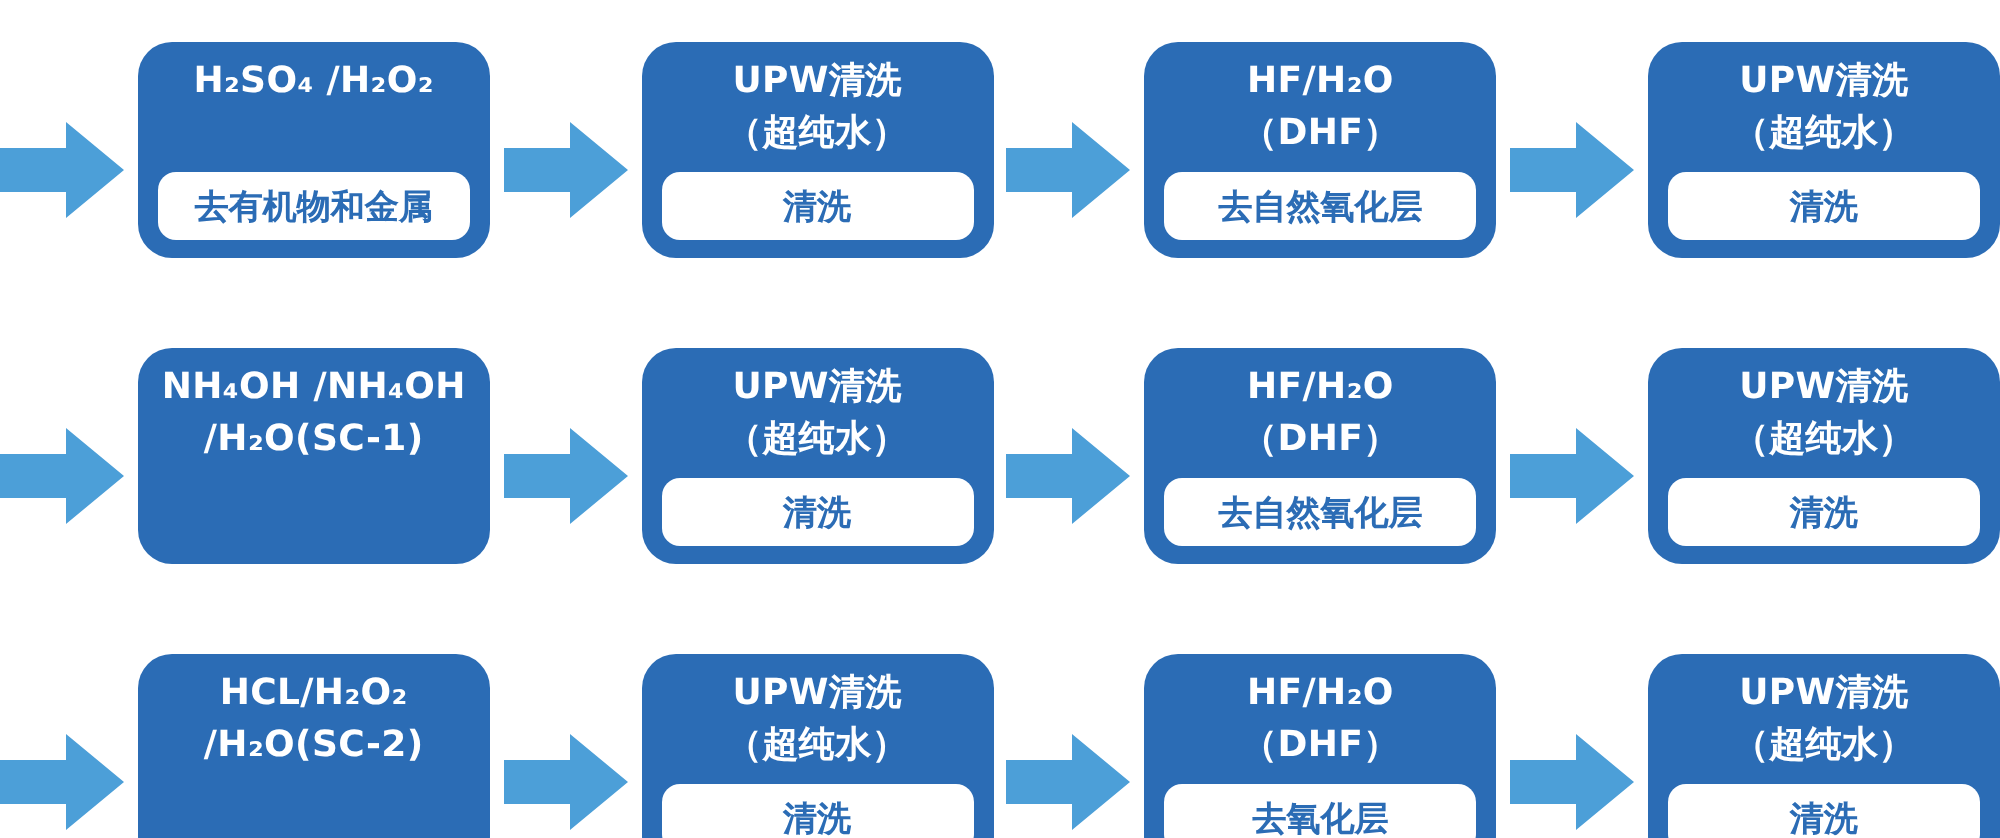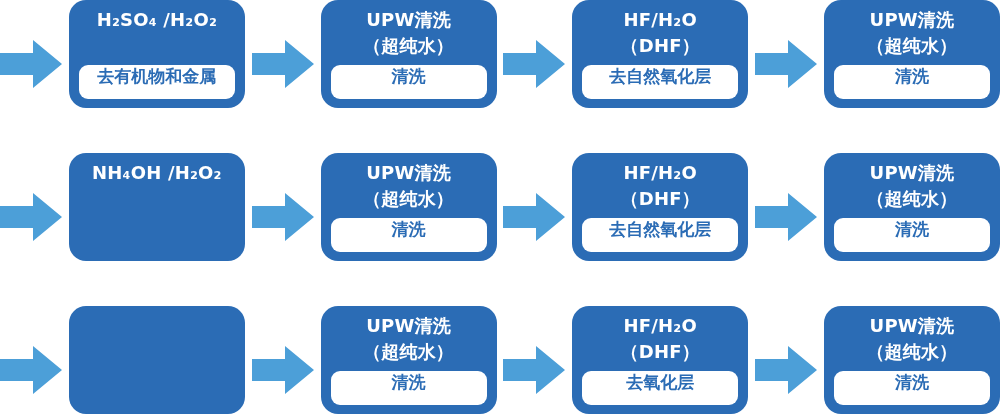--- a/index.html
+++ b/index.html
@@ -11,21 +11,21 @@
     --page-bg:#ffffff;
   }
   *{margin:0;padding:0;box-sizing:border-box;}
   html,body{background:var(--page-bg);}
   body{
     font-family:"DejaVu Sans","Liberation Sans",sans-serif;
     width:1000px;height:419px;overflow:hidden;
   }
   .canvas{
     width:1000px;height:419px;
-    padding-top:0;
+    padding-top:21px;
     display:flex;flex-direction:column;gap:45px;
     background:var(--page-bg);
   }
   .flow-row{
     display:flex;justify-content:space-between;align-items:flex-start;
     width:1000px;height:108px;
   }
   .arrow{
     width:62px;height:48px;
     margin-top:40px;
@@ -46,21 +46,21 @@
     color:var(--title-text);
     font-size:18px;font-weight:bold;line-height:26px;
     letter-spacing:0.2px;
     white-space:nowrap;
   }
   .step-pill{
     margin:0 10px 9px 10px;
     height:34px;
     background:var(--pill-bg);
     border-radius:9px;
-    display:flex;justify-content:center;
+    display:flex;align-items:center;justify-content:center;
     color:var(--pill-text);
     font-size:17px;font-weight:bold;
     white-space:nowrap;
   }
 </style>
 </head>
 <body>
 
 <div class="canvas">
 
@@ -123,21 +123,22 @@
   </div>
 
   <div class="flow-row">
     <div class="arrow">
         <svg viewBox="0 0 62 48">
           <path d="M0,13 H33 V0 L62,24 L33,48 V35 H0 Z" fill="currentColor"></path>
         </svg>
       </div>
     <div class="step-box">
       <div class="step-title">
-        <div>NH₄OH /H₂O₂</div>
+        <div>NH₄OH /NH₄OH</div>
+        <div>/H₂O(SC-1)</div>
       </div>
     </div>
     <div class="arrow">
         <svg viewBox="0 0 62 48">
           <path d="M0,13 H33 V0 L62,24 L33,48 V35 H0 Z" fill="currentColor"></path>
         </svg>
       </div>
     <div class="step-box">
       <div class="step-title">
         <div>UPW清洗</div>
@@ -177,20 +178,24 @@
     </div>
   </div>
 
   <div class="flow-row">
     <div class="arrow">
         <svg viewBox="0 0 62 48">
           <path d="M0,13 H33 V0 L62,24 L33,48 V35 H0 Z" fill="currentColor"></path>
         </svg>
       </div>
     <div class="step-box">
+      <div class="step-title">
+        <div>HCL/H₂O₂</div>
+        <div>/H₂O(SC-2)</div>
+      </div>
     </div>
     <div class="arrow">
         <svg viewBox="0 0 62 48">
           <path d="M0,13 H33 V0 L62,24 L33,48 V35 H0 Z" fill="currentColor"></path>
         </svg>
       </div>
     <div class="step-box">
       <div class="step-title">
         <div>UPW清洗</div>
         <div>（超纯水）</div>

